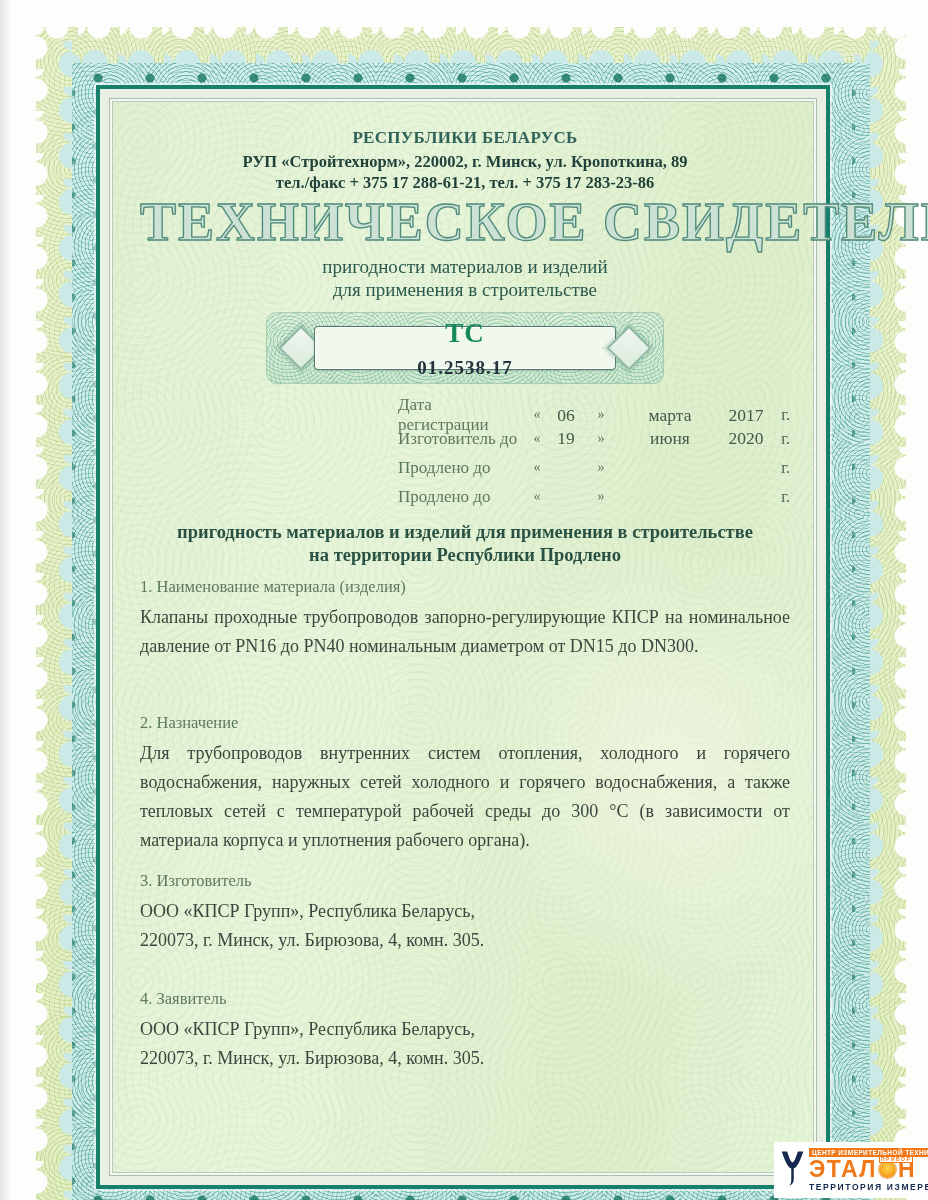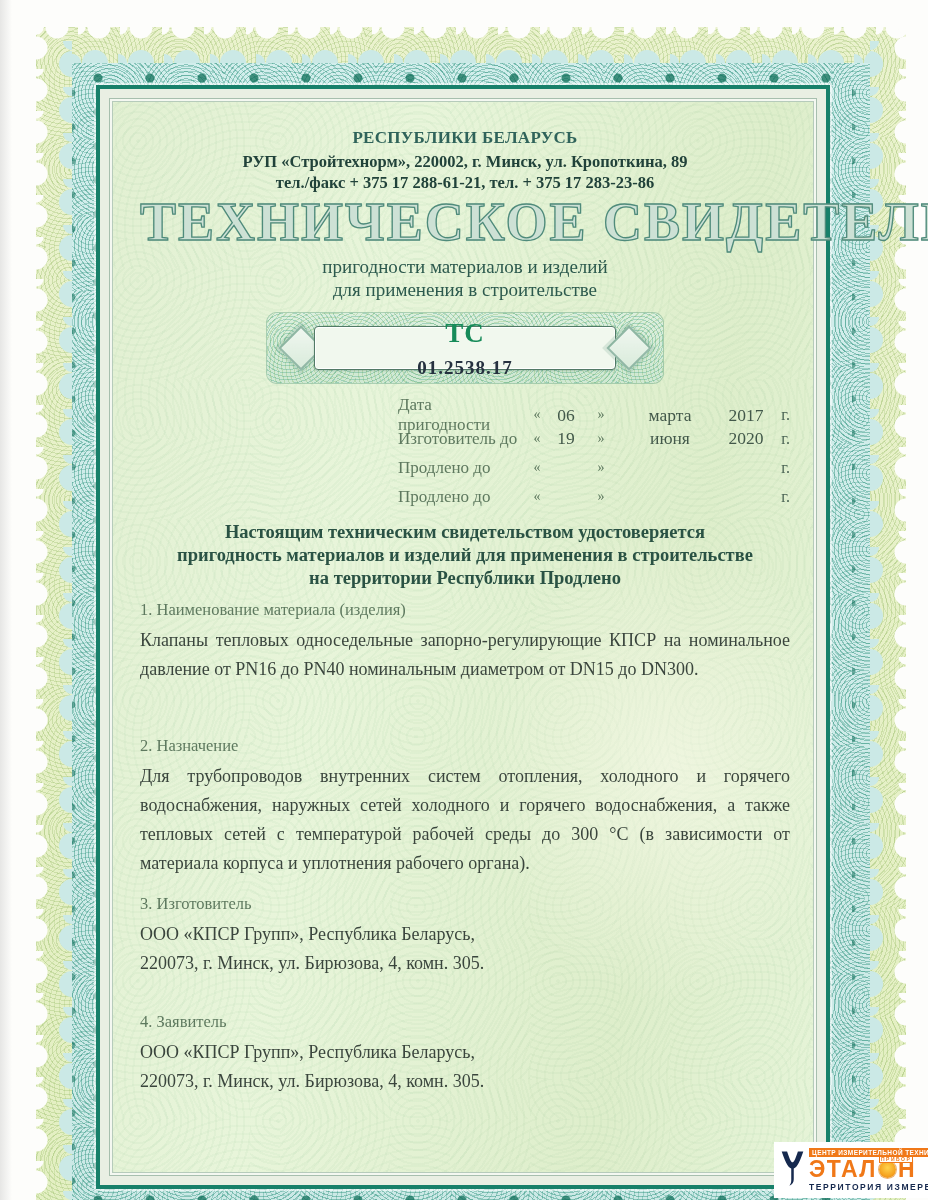--- a/index.html
+++ b/index.html
@@ -178,21 +178,21 @@
             <div class="badge-plate">
               <span class="tc-prefix">ТС</span>
               <span class="tc-number">01.2538.17</span>
             </div>
             <div class="badge-diamond right"></div>
           </div>
         </div>
 
         <div class="dates">
           <div class="date-row">
-            <span class="d-label">Дата пригодности</span>
+            <span class="d-label">Дата регистрации</span>
             <span class="d-q">«</span>
             <span class="d-day">06</span>
             <span class="d-q">»</span>
             <span class="d-month">марта</span>
             <span class="d-year">2017</span>
             <span class="d-suffix">г.</span>
           </div>
           <div class="date-row">
             <span class="d-label">Изготовитель до</span>
             <span class="d-q">«</span>
@@ -216,28 +216,27 @@
             <span class="d-q">«</span>
             <span class="d-day"></span>
             <span class="d-q">»</span>
             <span class="d-month"></span>
             <span class="d-year"></span>
             <span class="d-suffix">г.</span>
           </div>
         </div>
 
         <div class="statement">
-          <div>Настоящим техническим свидетельством удостоверяется</div>
           <div>пригодность материалов и изделий для применения в строительстве</div>
           <div>на территории Республики Продлено</div>
         </div>
 
         <section class="sec1">
           <div class="sec-head">1. Наименование материала (изделия)</div>
-          <p class="sec-body">Клапаны тепловых односедельные запорно-регулирующие КПСР на номинальное давление от PN16 до PN40 номинальным диаметром от DN15 до DN300.</p>
+          <p class="sec-body">Клапаны проходные трубопроводов запорно-регулирующие КПСР на номинальное давление от PN16 до PN40 номинальным диаметром от DN15 до DN300.</p>
         </section>
 
         <section class="sec2">
           <div class="sec-head">2. Назначение</div>
           <p class="sec-body">Для трубопроводов внутренних систем отопления, холодного и горячего водоснабжения, наружных сетей холодного и горячего водоснабжения, а также тепловых сетей с температурой рабочей среды до 300 °С (в зависимости от материала корпуса и уплотнения рабочего органа).</p>
         </section>
 
         <section class="sec3">
           <div class="sec-head">3. Изготовитель</div>
           <p class="sec-body">ООО «КПСР Групп», Республика Беларусь,

